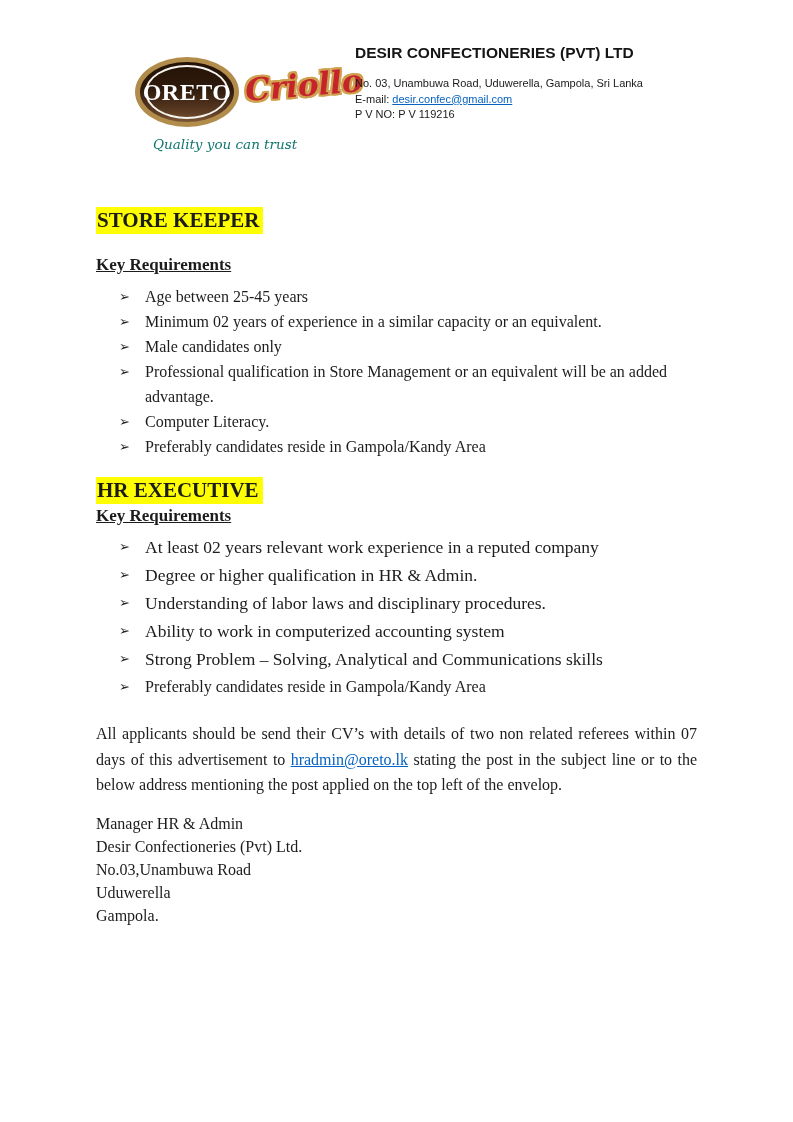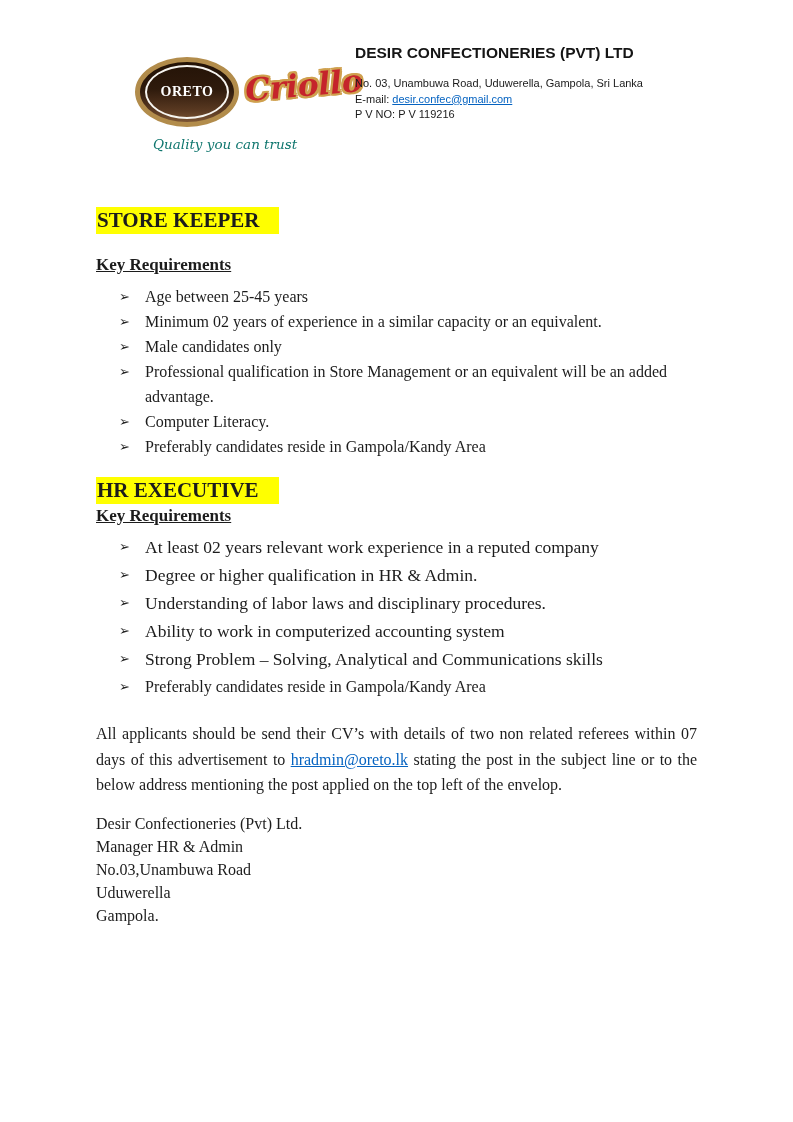--- a/index.html
+++ b/index.html
@@ -18,21 +18,21 @@
   
   .logo-block { position: absolute; left: 135px; top: 55px; width: 215px; height: 105px; }
   .oreto-oval {
     position: absolute; left: 0; top: 2px; width: 104px; height: 70px;
     border: 5px solid #b28c4b; border-radius: 50%;
     background: linear-gradient(180deg, #241307 0%, #2e1a0c 45%, #5b3a22 82%, #7c5534 100%);
     display: flex; align-items: center; justify-content: center;
   }
   .oreto-ring { position: absolute; inset: 3px 5px; border: 2px solid #f7f5f0; border-radius: 50%; }
   .oreto-text {
-    position: relative; color: #ffffff; font-weight: bold; font-size: 14px;
+    position: relative; color: #ffffff; font-weight: bold; font-size: 24px;
     letter-spacing: 0.5px; font-family: "Liberation Serif", serif;
   }
   .criollo {
     position: absolute; left: 110px; top: 12px;
     font-family: "DejaVu Serif", serif; font-style: italic; font-weight: bold;
     font-size: 31px; color: #c5242b; transform: rotate(-5deg); white-space: nowrap;
     text-shadow: 2px 2px 0 #cfa04e, -2px -2px 0 #cfa04e, 2px -2px 0 #cfa04e,
                  -2px 2px 0 #cfa04e, 0 2px 0 #cfa04e, 2px 0 0 #cfa04e,
                  0 -2px 0 #cfa04e, -2px 0 0 #cfa04e;
   }
@@ -42,21 +42,21 @@
     font-size: 13.5px; color: #0f766e; white-space: nowrap;
   }
   .company-block { position: absolute; left: 355px; top: 44px; width: 345px; font-family: "Liberation Sans", sans-serif; }
   .company-name { font-size: 15.5px; font-weight: bold; margin-bottom: 14px; color: #151515; }
   .company-line { font-size: 11px; line-height: 15.5px; color: #1a1a1a; }
   .link { color: #0563c1; text-decoration: underline; cursor: pointer; }
 
   
   .content { position: absolute; left: 96px; top: 207px; width: 601px; }
   .job-title { margin: 0; font-size: 21px; font-weight: bold; line-height: 26px; }
-  .hl { background: #ffff00; padding: 1px 20px 2px 1px; }
+  .hl { background: #ffff00; padding: 1px 4px 2px 1px; }
   .job-store .job-title { margin-bottom: 21px; }
   .req-heading {
     margin: 0; font-size: 17px; font-weight: bold;
     text-decoration: underline; line-height: 21px;
   }
   .job-store .req-heading { margin-bottom: 9px; }
   .req-list { list-style: none; margin: 0; padding: 0; }
   .req-item { display: flex; align-items: flex-start; padding-left: 23px; }
   .bullet {
     flex: 0 0 26px; width: 26px;
@@ -157,21 +157,21 @@
         <li class="req-item">
             <span class="bullet">➢</span>
             <span class="req-text">Preferably candidates reside in Gampola/Kandy Area</span>
           </li>
       </ul>
     </section>
 
     <p class="apply-para"><span>All applicants should be send their CV’s with details of two non related referees within 07 days of this advertisement to </span><a class="link">hradmin@oreto.lk</a><span> stating the post in the subject line or to the below address mentioning the post applied on the top left of the envelop.</span></p>
 
     <div class="postal">
+      <div class="postal-line">Manager HR &amp; Admin</div>
       <div class="postal-line">Desir Confectioneries (Pvt) Ltd.</div>
-      <div class="postal-line">Manager HR &amp; Admin</div>
       <div class="postal-line">No.03,Unambuwa Road</div>
       <div class="postal-line">Uduwerella</div>
       <div class="postal-line">Gampola.</div>
     </div>
 
   </main>
 </div>
 
 </body></html>

